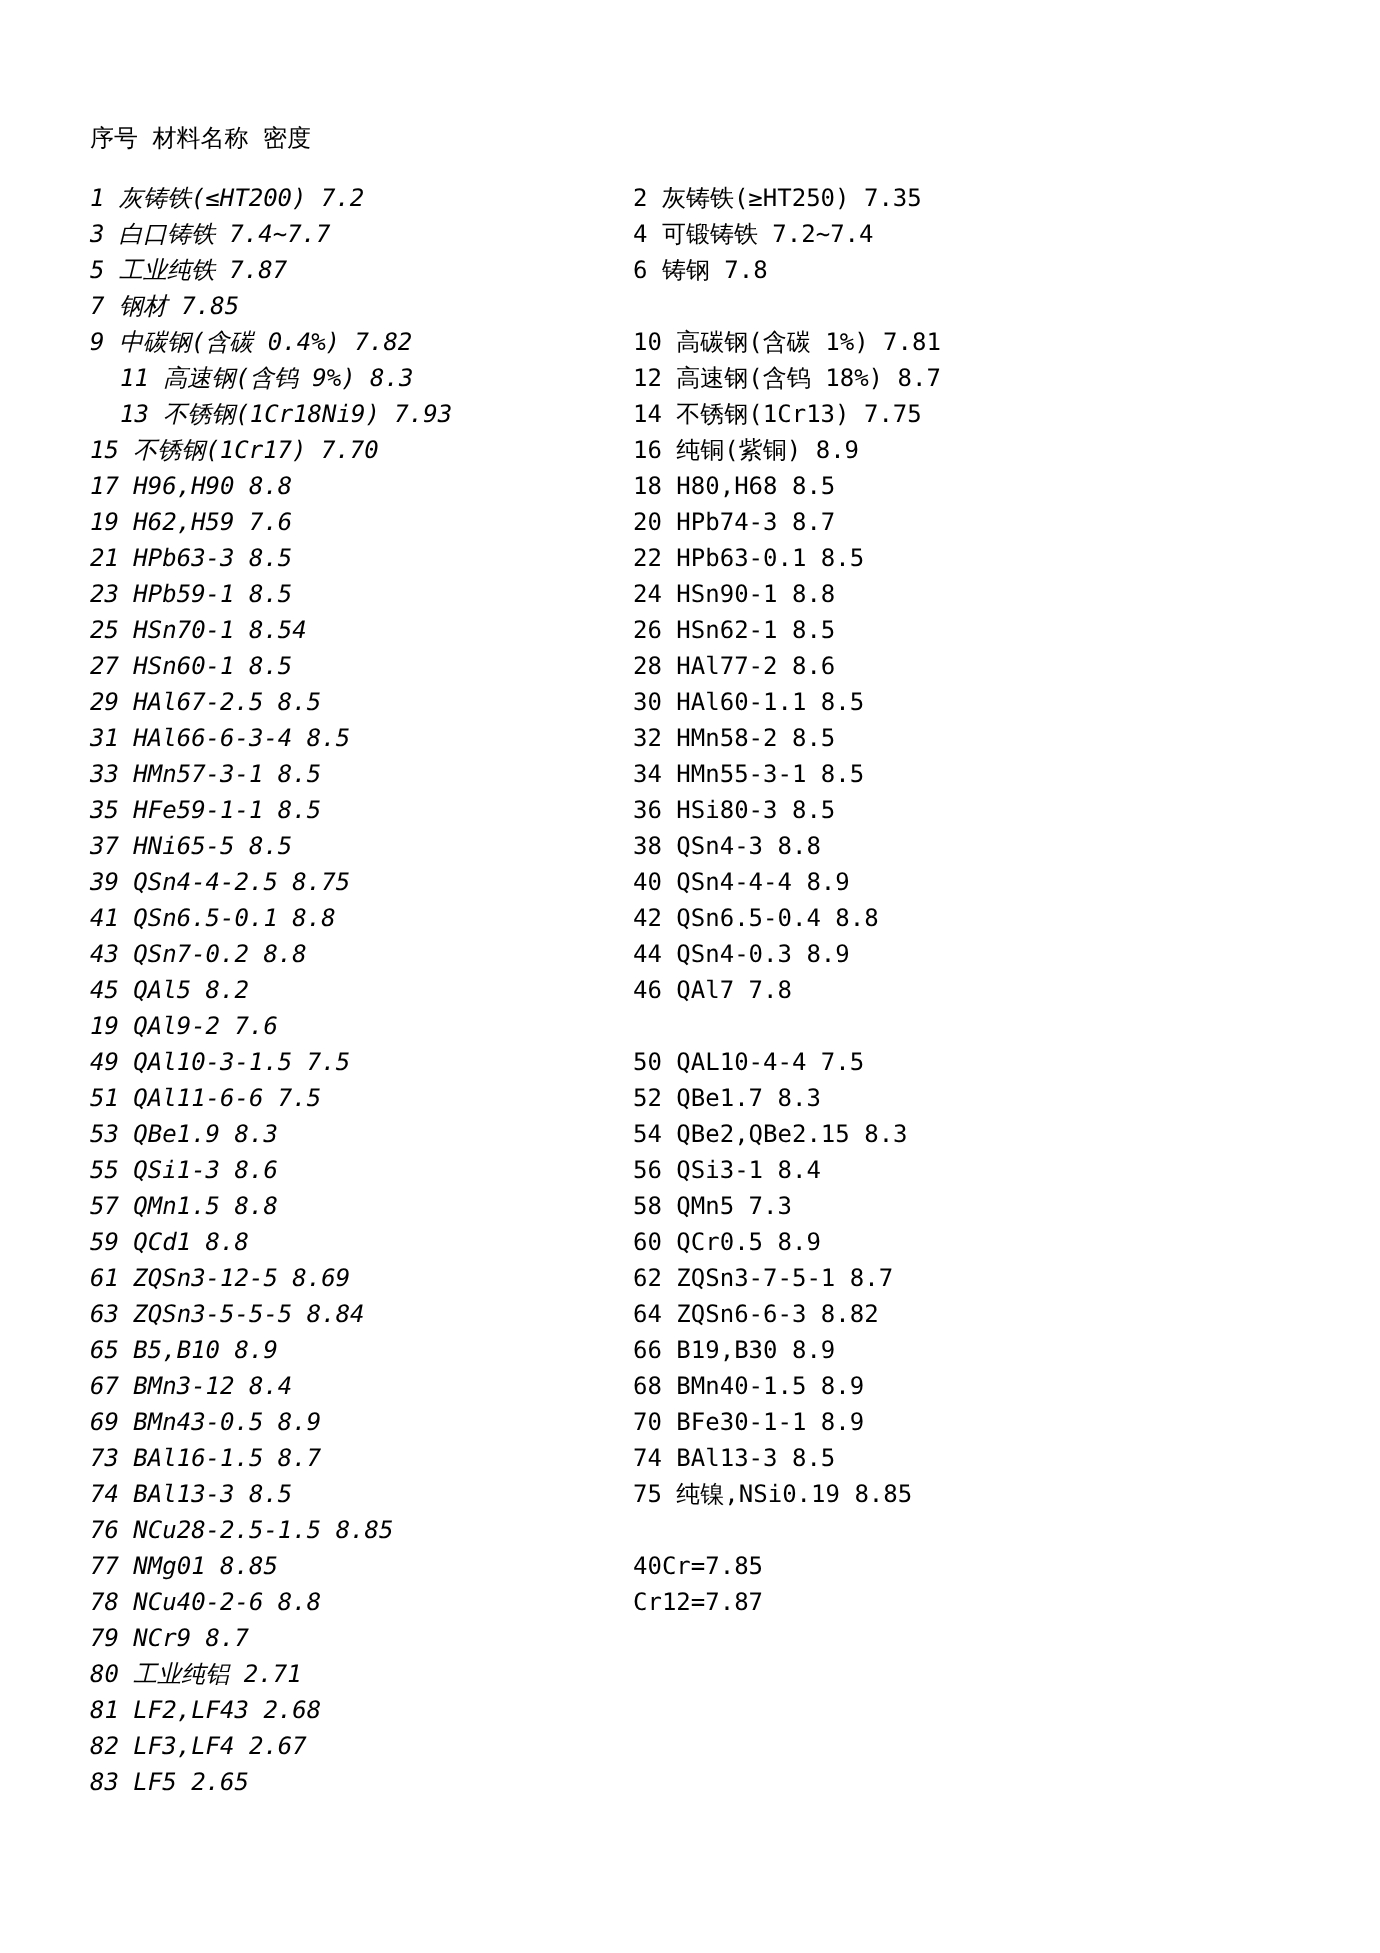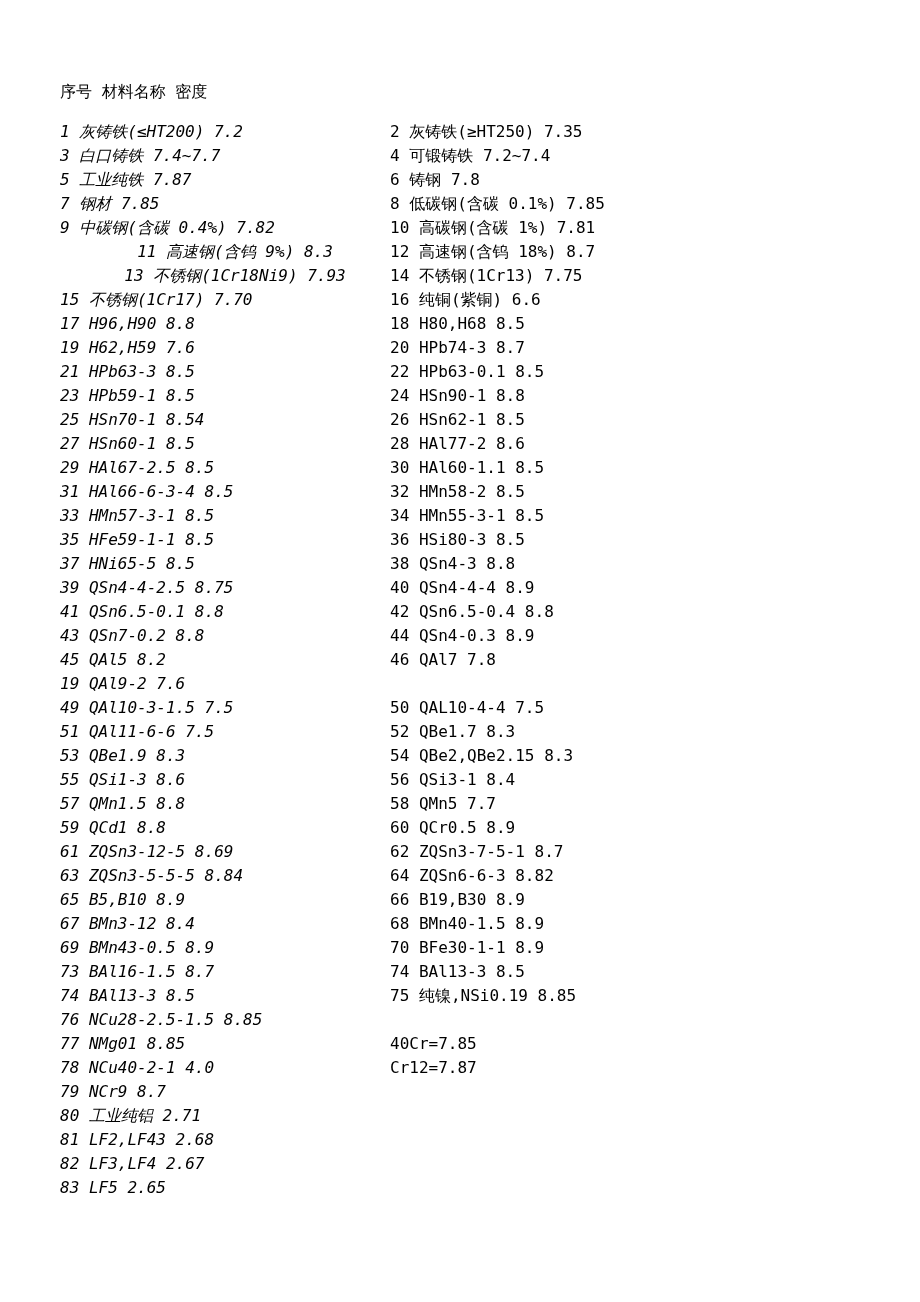--- a/index.html
+++ b/index.html
@@ -22,24 +22,24 @@
     .row {
       display: flex;
     }
     .col-left {
       width: 330px;
       flex-shrink: 0;
       font-style: italic;
     }
     .col-right {
       flex: 1;
+      margin-left: 32px;
     }
     .indent {
       padding-left: 20px;
-      text-align: center;
     }
   </style>
 </head>
 <body>
 
 <div class="header">序号 材料名称 密度</div>
 <div id="rows-container">
     <div class="row">
       <div class="col-left">1 灰铸铁(≤HT200) 7.2</div>
       <div class="col-right">2 灰铸铁(≥HT250) 7.35</div>
@@ -47,37 +47,36 @@
     <div class="row">
       <div class="col-left">3 白口铸铁 7.4~7.7</div>
       <div class="col-right">4 可锻铸铁 7.2~7.4</div>
     </div>
     <div class="row">
       <div class="col-left">5 工业纯铁 7.87</div>
       <div class="col-right">6 铸钢 7.8</div>
     </div>
     <div class="row">
       <div class="col-left">7 钢材 7.85</div>
-      <div class="col-right">8 低碳钢(含碳 0.1%) 7.85</div>
     </div>
     <div class="row">
       <div class="col-left">9 中碳钢(含碳 0.4%) 7.82</div>
       <div class="col-right">10 高碳钢(含碳 1%) 7.81</div>
     </div>
     <div class="row">
       <div class="col-left indent">11 高速钢(含钨 9%) 8.3</div>
       <div class="col-right">12 高速钢(含钨 18%) 8.7</div>
     </div>
     <div class="row">
       <div class="col-left indent">13 不锈钢(1Cr18Ni9) 7.93</div>
       <div class="col-right">14 不锈钢(1Cr13) 7.75</div>
     </div>
     <div class="row">
       <div class="col-left">15 不锈钢(1Cr17) 7.70</div>
-      <div class="col-right">16 纯铜(紫铜) 6.6</div>
+      <div class="col-right">16 纯铜(紫铜) 8.9</div>
     </div>
     <div class="row">
       <div class="col-left">17 H96,H90 8.8</div>
       <div class="col-right">18 H80,H68 8.5</div>
     </div>
     <div class="row">
       <div class="col-left">19 H62,H59 7.6</div>
       <div class="col-right">20 HPb74-3 8.7</div>
     </div>
     <div class="row">
@@ -146,21 +145,21 @@
     <div class="row">
       <div class="col-left">53 QBe1.9 8.3</div>
       <div class="col-right">54 QBe2,QBe2.15 8.3</div>
     </div>
     <div class="row">
       <div class="col-left">55 QSi1-3 8.6</div>
       <div class="col-right">56 QSi3-1 8.4</div>
     </div>
     <div class="row">
       <div class="col-left">57 QMn1.5 8.8</div>
-      <div class="col-right">58 QMn5 7.7</div>
+      <div class="col-right">58 QMn5 7.3</div>
     </div>
     <div class="row">
       <div class="col-left">59 QCd1 8.8</div>
       <div class="col-right">60 QCr0.5 8.9</div>
     </div>
     <div class="row">
       <div class="col-left">61 ZQSn3-12-5 8.69</div>
       <div class="col-right">62 ZQSn3-7-5-1 8.7</div>
     </div>
     <div class="row">
@@ -189,21 +188,21 @@
     </div>
     <div class="row">
       <div class="col-left">76 NCu28-2.5-1.5 8.85</div>
       <div class="col-right"></div>
     </div>
     <div class="row">
       <div class="col-left">77 NMg01 8.85</div>
       <div class="col-right">40Cr=7.85</div>
     </div>
     <div class="row">
-      <div class="col-left">78 NCu40-2-1 4.0</div>
+      <div class="col-left">78 NCu40-2-6 8.8</div>
       <div class="col-right">Cr12=7.87</div>
     </div>
     <div class="row">
       <div class="col-left">79 NCr9 8.7</div>
       <div class="col-right"></div>
     </div>
     <div class="row">
       <div class="col-left">80 工业纯铝 2.71</div>
       <div class="col-right"></div>
     </div>

